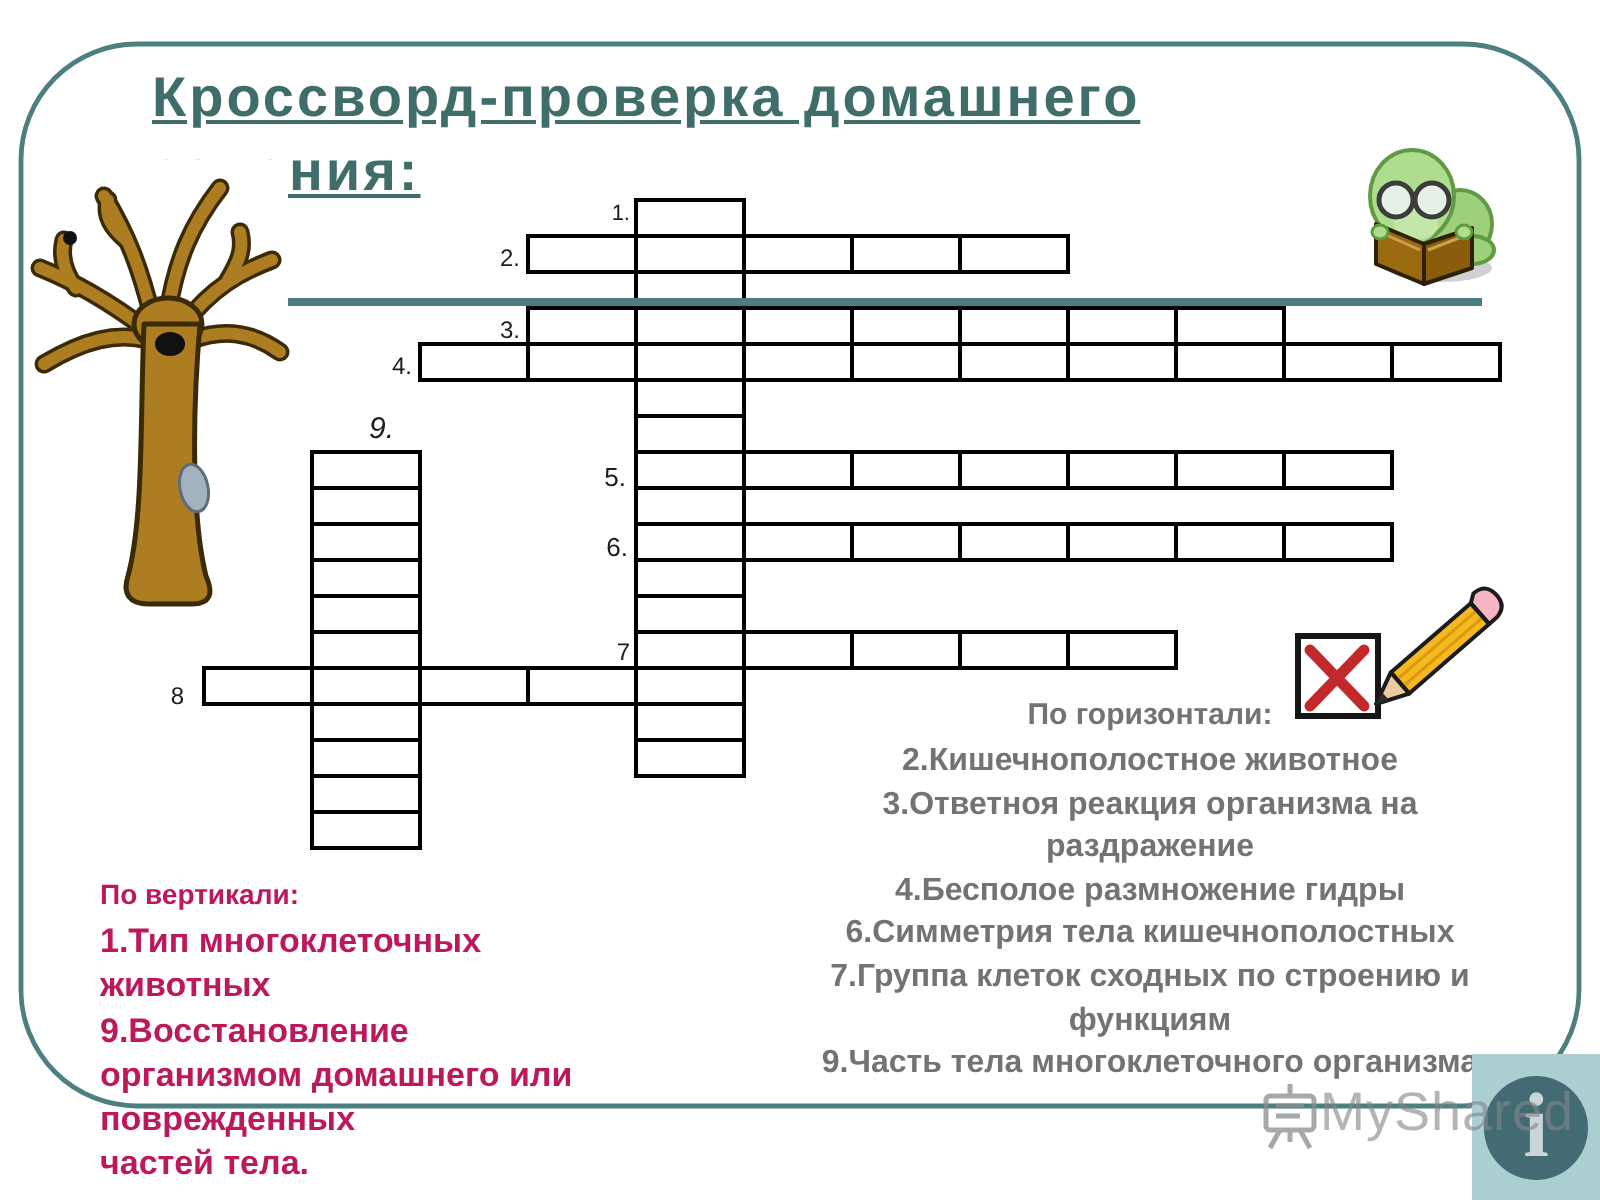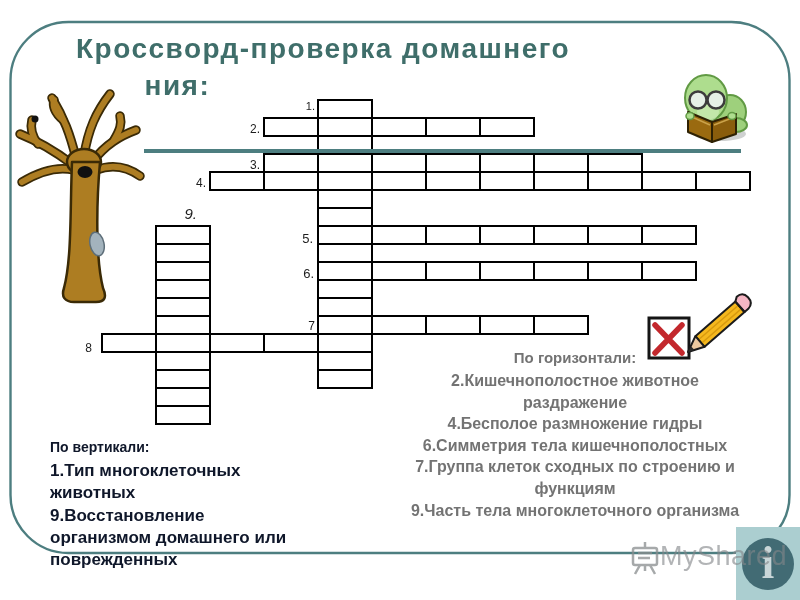--- a/index.html
+++ b/index.html
@@ -4,32 +4,32 @@
 <style>
   html,body{margin:0;padding:0;background:#888;}
   .slide{
     position:relative; width:800px; height:600px; background:#ffffff;
     overflow:hidden; font-family:"Liberation Sans", sans-serif;
   }
   .abs{position:absolute;}
   .title{
     left:76px; top:30px; width:640px;
     font-size:28px; font-weight:bold; line-height:37px;
-    letter-spacing:1.5px; color:#3f6e6a; z-index:2;
+    letter-spacing:1.5px; color:#3f6e6a; z-index:2;text-decoration:underline;
   }
   .divider{left:30px; top:149px; width:711px; height:4px; background:#4d7e80; z-index:3;}
   .border-svg{left:0; top:0; z-index:1;}
   .grid-svg{left:0; top:0; z-index:2; pointer-events:none;}
   .hydra-svg{left:8px; top:78px; z-index:4;}
   .worm-svg{left:670px; top:62px; z-index:2;}
   .pencil-svg{left:636px; top:284px; z-index:2;}
   .h-clues{left:370px; top:348px; width:410px; color:#737373; z-index:4;text-align:center;}
   .h-clues .head{font-size:15px; font-weight:bold; line-height:20px; margin-bottom:2px;}
   .h-clues .line{font-size:16px; font-weight:bold; line-height:21.6px; white-space:nowrap;}
-  .v-clues{left:50px; top:438px; width:330px; color:#0f172a; z-index:4;}
+  .v-clues{left:50px; top:438px; width:330px; color:#be185d; z-index:4;}
   .v-clues .head{font-size:14px; font-weight:bold; line-height:19px; margin-bottom:3px;}
   .v-clues .line{font-size:17px; font-weight:bold; line-height:22.3px; white-space:nowrap;}
   .watermark-text{
     left:660px; top:541px; font-size:27px; color:#84878a; opacity:.62;
     letter-spacing:.5px; z-index:7; font-weight:500;
   }
   .easel-svg{left:629px; top:540px; z-index:7; opacity:.75;}
   .info-box{left:736px; top:527px; width:64px; height:73px; background:#abced0; z-index:6;}
   .info-circle{
     position:absolute; left:6px; top:11px; width:52px; height:52px; border-radius:50%;
@@ -193,37 +193,39 @@
     <path d="M52,68 L68.6,62.8 L59.4,52.2 Z" fill="#ecc9a0" stroke="#1b1b1b" stroke-width="2" stroke-linejoin="round"></path>
     <path d="M52,68 L58.5,66 L55.2,62.4 Z" fill="#2b2b2b"></path>
     <path d="M99.4,17.6 L108.6,28 L112.3,24.8 Q117.5,19 112,13.2 Q106.5,7.5 100.7,12.8 Z" fill="#f5b6c4" stroke="#1b1b1b" stroke-width="2" stroke-linejoin="round"></path>
     <path d="M99.4,17.6 L108.6,28" stroke="#1b1b1b" stroke-width="2"></path>
   </svg>
 
   <div class="abs h-clues">
     <div class="head">По горизонтали:</div>
     <div id="h-lines">
         <div class="line">2.Кишечнополостное животное</div>
+        <div class="line">3.Ответноя реакция организма на</div>
         <div class="line">раздражение</div>
         <div class="line">4.Бесполое размножение гидры</div>
         <div class="line">6.Симметрия тела кишечнополостных</div>
         <div class="line">7.Группа клеток сходных по строению и</div>
         <div class="line">функциям</div>
         <div class="line">9.Часть тела многоклеточного организма</div>
       </div>
   </div>
 
   <div class="abs v-clues">
     <div class="head">По вертикали:</div>
     <div id="v-lines">
         <div class="line">1.Тип многоклеточных</div>
         <div class="line">животных</div>
         <div class="line">9.Восстановление</div>
         <div class="line">организмом домашнего или</div>
         <div class="line">поврежденных</div>
+        <div class="line">частей тела.</div>
       </div>
   </div>
 
   <svg class="abs easel-svg" width="32" height="36" viewBox="0 0 32 36">
     <g stroke="#898d8e" stroke-width="2.5" fill="none">
       <path d="M16,2 L16,8"></path>
       <rect x="4" y="8" width="24" height="17" rx="2"></rect>
       <path d="M9,13 L23,13 M9,18 L21,18"></path>
       <path d="M11,25 L6,34 M21,25 L26,34 M16,25 L16,31"></path>
     </g>

